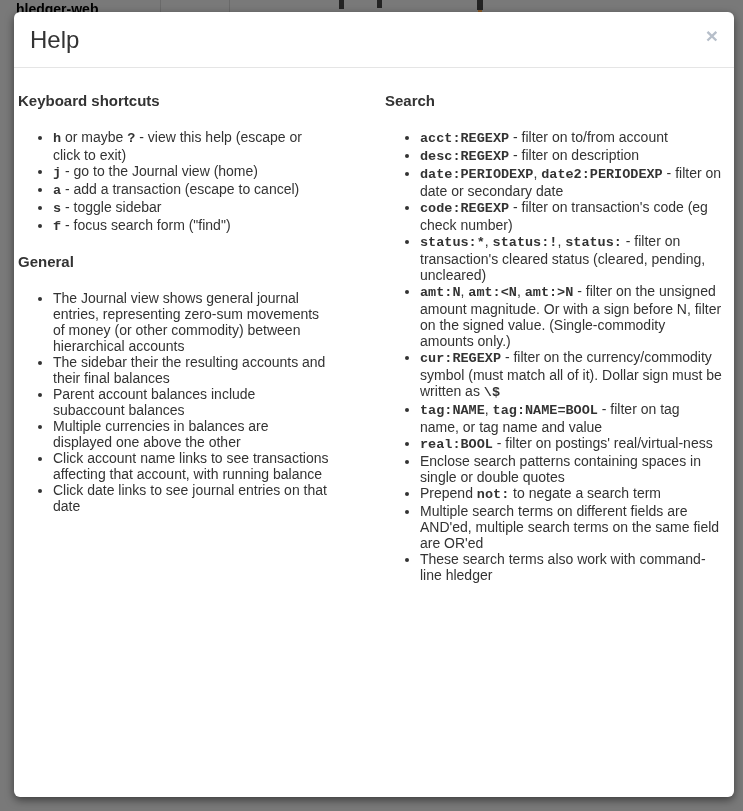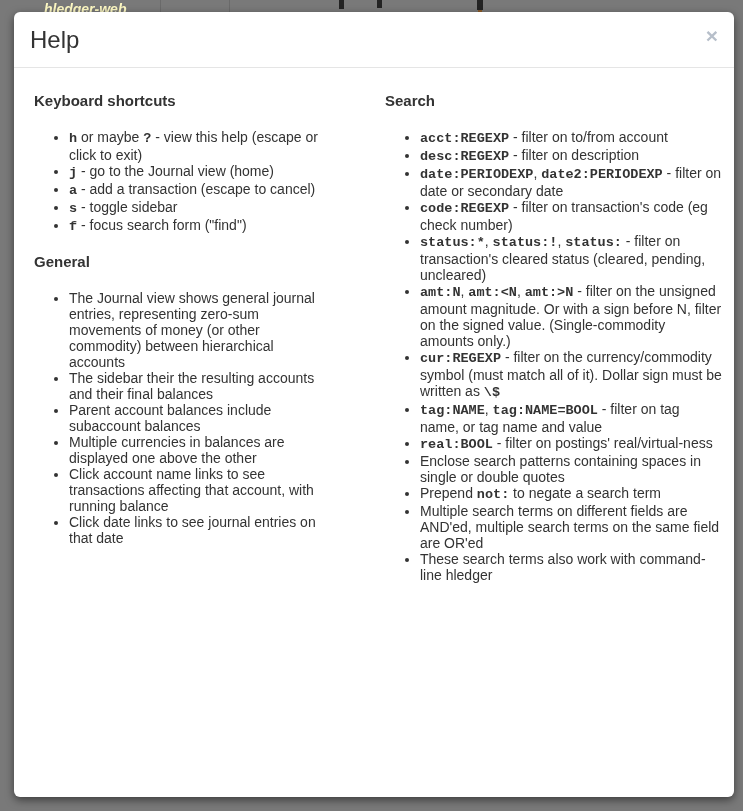--- a/index.html
+++ b/index.html
@@ -12,25 +12,24 @@
     color: #333;
   }
 
   
   .backdrop {
     position: absolute; left: 0; top: 0; right: 0; bottom: 0;
     background: #797979;
     z-index: 1;
   }
   .page-link {
-    position: absolute; left: 44px; top: 1px;
+    position: absolute; left: 16px; top: 1px;
     font-size: 14px; font-weight: bold;
-    color: #fef9c3;
+    color: #000000;
     text-decoration: none;
-    font-style: italic;
   }
   .page-vline {
     position: absolute; top: 0; width: 1px; height: 12px;
     background: #6a6a6a;
   }
   .vline-1 { left: 160px; }
   .vline-2 { left: 229px; }
   .heading-frag {
     position: absolute; top: 0;
     background: #232323;
@@ -72,21 +71,21 @@
     font-size: 21px; font-weight: bold; line-height: 20px;
     font-family: "Liberation Sans", sans-serif;
     color: #b7bfca;
     cursor: pointer;
   }
   .modal-body {
     display: flex;
     padding: 10px 0 19px 0;
   }
   .col { box-sizing: border-box; width: 50%; }
-  .col-left  { padding: 0 44px 0 20px; }
+  .col-left  { padding: 0 44px 0 4px; }
   .col-right { padding: 0 12px 0 11px; }
 
   .section-heading {
     font-size: 15px;
     font-weight: bold;
     color: #333;
     margin: 12px 0 18px 0;
     line-height: 21px;
   }
   ul.help-list {

